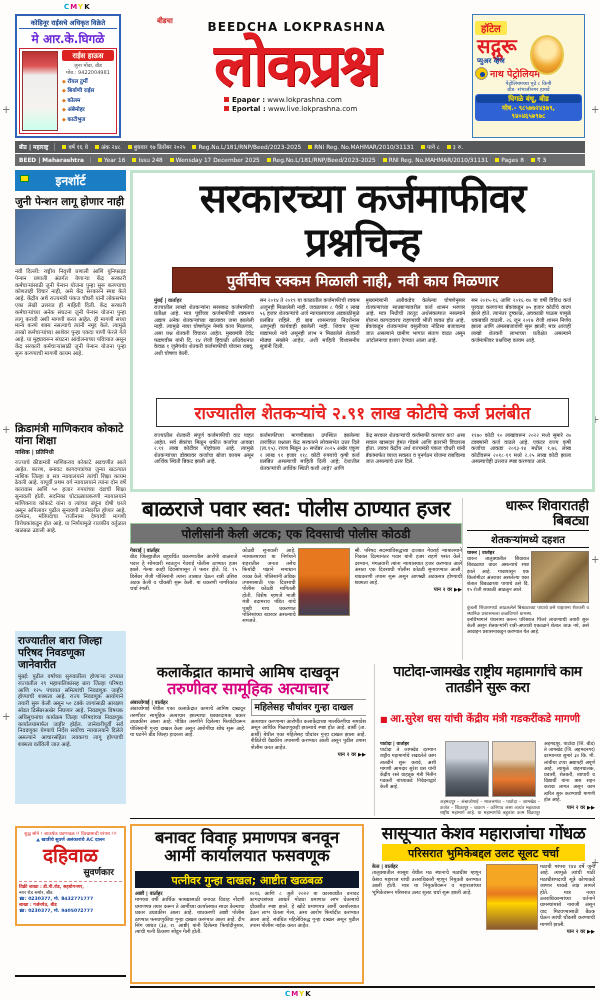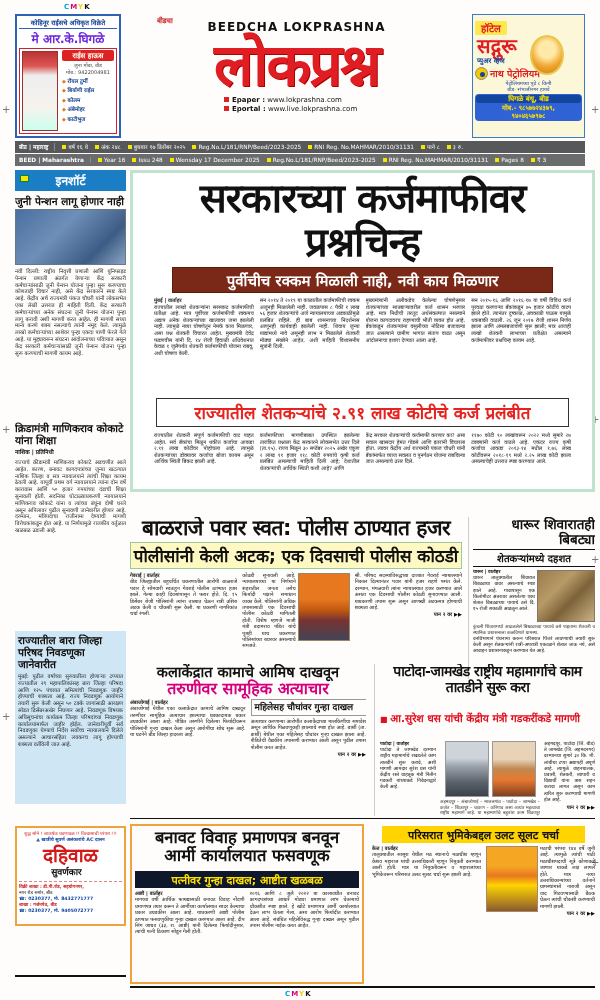--- a/index.html
+++ b/index.html
@@ -51,40 +51,40 @@
 .sb h3{font-size:10.5px;line-height:12px;font-weight:800;margin:4px 0 2px}
 .sb .ph{width:100%;height:56px;background:linear-gradient(135deg,#4a6fa0 0%,#6e8fb8 40%,#3d5c85 75%,#8aa4c4 100%);border:1px solid #678}
 .sb .bd{font-size:5.4px;line-height:6.8px;text-align:justify;color:#222;margin-top:3px}
 .sb .by{font-size:5.8px;font-weight:bold;margin-top:2px}
 .sb .blue{background:#cfe6f5;padding:3px;margin-top:4px}
 .sbad{border:2px solid #f0a23c;background:#fff;margin-top:22px;padding:2px;text-align:center;overflow:hidden;height:100px}
 .sbad .t1{color:#d22;font-size:4.5px;white-space:nowrap}
 .sbad .t2{color:#1446a0;font-size:4.8px;font-weight:bold}
 .sbad .t2::before{content:"▲ ";color:#2f62b5}
 .sbad .nm{color:#d21a1a;font-weight:800;font-size:19px;line-height:20px;margin-top:3px}
-.sbad .sub{color:#111;font-weight:800;font-size:9px;text-align:center;padding-right:8px}
+.sbad .sub{color:#111;font-weight:800;font-size:9px;text-align:right;padding-right:8px}
 .sbad .ct{font-size:4.6px;text-align:left;margin-top:3px;border-top:1px dashed #d88;padding-top:2px;line-height:6px}
 .sbad .ct .rd{color:#c22;font-weight:bold}
 .sbad .ct .bl{color:#1446a0;font-weight:bold}
 .blackline{position:absolute;left:15px;top:975px;width:111px;border-top:2px solid #111}
 
 .main{position:absolute;left:130px;top:170px;width:465px;height:820px}
 .leadbox{position:absolute;left:0;top:0;width:465px;height:322px;border:3px solid #bfe3cc;background:#fff;padding:3px 21px;overflow:hidden}
 .leadbox h1{font-size:40px;line-height:44px;font-weight:800;text-align:center;letter-spacing:-1px}
 .maroon{background:#7a2817;color:#fff;font-weight:800;font-size:15px;text-align:center;margin:3px 18px;padding:2px 0;border:1px solid #5a1c0e}
 .cols{display:flex;gap:6px;margin-top:4px}
 .cols .c{flex:1;font-size:5.2px;line-height:6.6px;text-align:justify;color:#222;overflow:hidden}
 .by{font-weight:bold}
 .redbox{border:1.5px solid #333;margin:5px 2px;text-align:center;color:#e8231f;font-weight:800;font-size:17px;padding:2px 0}
 .h90{height:96px}.h72{height:70px}
 
-.row2{position:absolute;left:0;top:347px;width:465px;height:162px;display:flex;gap:6px}
+.row2{position:absolute;left:0;top:328px;width:465px;height:162px;display:flex;}
 .police{width:332px;overflow:hidden}
 .police h2{font-size:21px;line-height:23px;font-weight:800;text-align:center;letter-spacing:-0.5px}
-.greensub{background:#fef9c3;font-weight:800;font-size:17px;text-align:center;margin-top:2px;padding:1px 0;border:1px solid #9c9}
+.greensub{background:#737373;font-weight:800;font-size:12px;text-align:center;margin-top:2px;padding:1px 0;border:1px solid #9c9}
 .pcols{display:flex;gap:5px;margin-top:3px;height:110px}
 .pcols .c{flex:1;font-size:5px;line-height:6.4px;text-align:justify;overflow:hidden}
 .pphoto{width:52px;height:68px;float:right;margin:1px 0 1px 2px;background:linear-gradient(180deg,#e87820 0 38%,#c05810 55%,#733 70%,#445 100%);border:1px solid #986}
 .leo{width:127px;overflow:hidden;border-left:1px solid #ccc;padding-left:4px}
 .leo h2{font-size:13.5px;line-height:15px;font-weight:800;text-align:right}
 .leo .sub{font-weight:800;font-size:10px;text-align:center;border-top:1.5px solid #111;border-bottom:1.5px solid #111;margin:2px 0;padding:1px 0}
 .leo .bd{font-size:4.8px;line-height:6.2px;text-align:justify;overflow:hidden}
 .leo .lph{width:58px;height:52px;float:right;margin:1px 0 1px 2px;background:linear-gradient(135deg,#9a7d4e 0%,#b79a66 35%,#7d6239 60%,#c9b384 100%);border:1px solid #876}
 .leo .cap{font-size:4.6px;line-height:5.8px;color:#333;text-align:justify;margin-top:1px}
 .jump{font-size:5.2px;font-weight:bold;text-align:right;margin-top:1px}
@@ -317,20 +317,21 @@
     <div class="row4">
       <div class="army">
         <h2><span>बनावट विवाह प्रमाणपत्र बनवून</span><br><span>आर्मी कार्यालयात फसवणूक</span></h2>
         <div class="blacksub">पत्नीवर गुन्हा दाखल; आष्टीत खळबळ</div>
         <div class="acols" style="height:96px">
           <div class="c"><span class="by">आष्टी | वार्ताहर</span><br><span>मागच्या वर्षी आर्थिक फायद्यासाठी बनावट विवाह नोंदणी प्रमाणपत्र तयार करून ते आर्मीच्या कार्यालयात सादर केल्याचा प्रकार उघडकीस आला आहे. याप्रकरणी आष्टी पोलीस ठाण्यात फसवणुकीचा गुन्हा दाखल करण्यात आला आहे. दीप सिंग जाधव (३३, रा. आष्टी) यांनी दिलेल्या फिर्यादीनुसार, त्यांची पत्नी ठिकाण सोडून गेली होती.</span></div>
           <div class="c">२०१६ आणि ८ जुलै २०२२ या कालावधीत बनावट कागदपत्रांच्या आधारे मोठ्या प्रमाणात लाभ घेतल्याचे चौकशीत स्पष्ट झाले. हे खोटे प्रमाणपत्र आर्मी कार्यालयात देऊन लाभ घेतला गेला, असा आरोप फिर्यादीत करण्यात आला आहे. संबंधित महिलेविरुद्ध गुन्हा दाखल असून पुढील तपास पोलीस नाईक करत आहेत.</div>
         </div>
       </div>
       <div class="keshav">
+        <h2>सासूऱ्यात केशव महाराजांचा गोंधळ</h2>
         <div class="yellowsub">परिसरात भुमिकेबद्दल उलट सूलट चर्चा</div>
         <div class="kcols">
           <div class="c"><span class="by">केज | वार्ताहर</span><br><span>तालुक्यातील सासूरा येथील मठ स्थानाचे मठाधीश म्हणून केशव महाराज यांची उत्तराधिकारी म्हणून नियुक्ती करण्यात आली होती. मात्र या नियुक्तीवरून व महाराजांच्या भूमिकेवरून परिसरात उलट सुलट चर्चा सुरू झाली आहे.</span></div>
           <div class="c">
             <div class="kph"></div>
             <span>मठाची परंपरा १४४ वर्षे जुनी आहे. त्यामुळे त्यांची पाठी मठाधीशपदाची सूत्रे कोणाकडे जाणार याकडे लक्ष लागले होते. मात्र नव्या उत्तराधिकाऱ्यांच्या वर्तनाने ग्रामस्थांमध्ये नाराजी असून वाद मिटवण्यासाठी बैठक घेऊन त्यांची चौकशी करण्याची मागणी झाली.</span>
             <div class="jump">पान २ वर ▶▶</div>
           </div>
         </div>
       </div>

